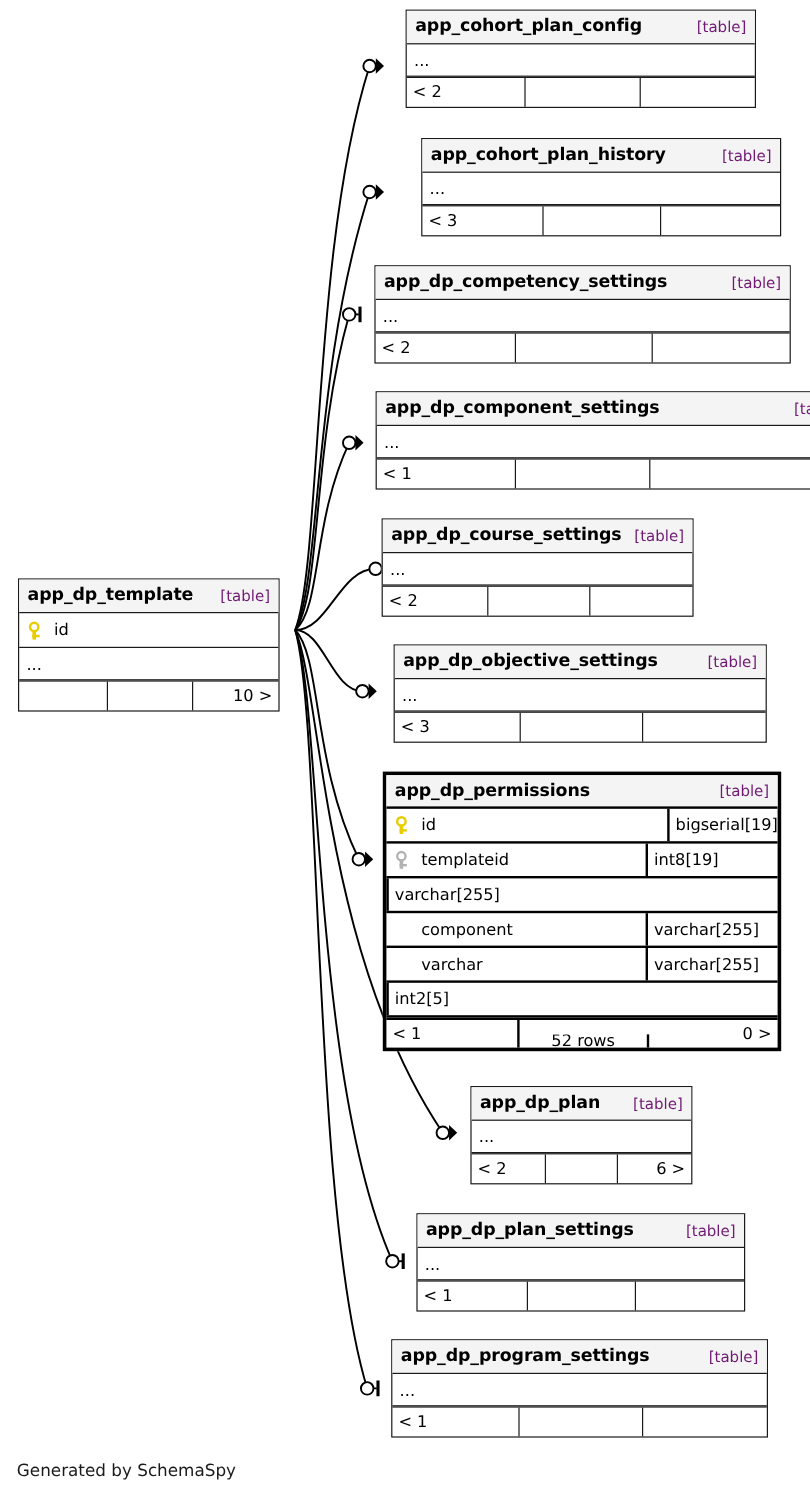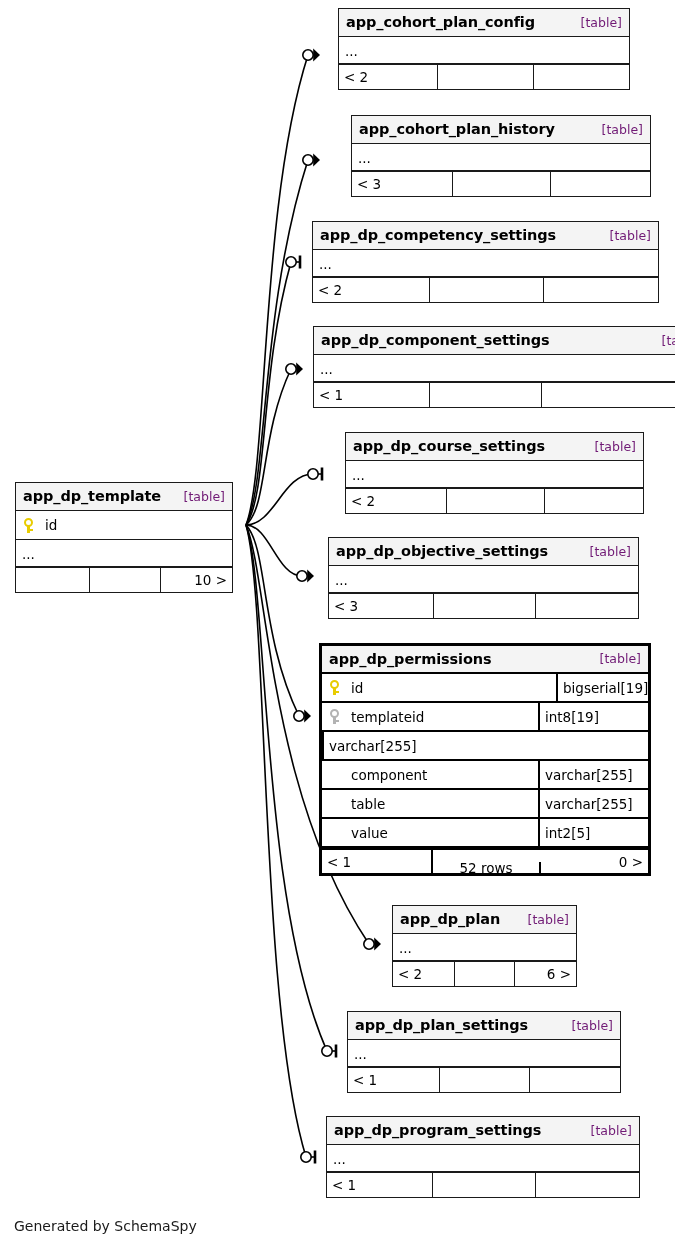--- a/index.html
+++ b/index.html
@@ -174,21 +174,21 @@
         </div>
         <div class="ellip-row">
           <span class="ellip">...</span>
         </div>
         <div class="footer">
           <div class="fcell" style="width: 116px;">&lt; 1</div>
           <div class="fcell center" style="width: 112px;"></div>
           <div class="fcell right" style="width: 112px;"></div>
         </div>
       </div>
-      <div class="table-node" style="left: 345px; top: 432px; width: 299px;">
+      <div class="table-node" style="left: 318px; top: 432px; width: 260px;">
         <div class="hdr">
           <span class="tname">app_dp_course_settings</span>
           <span class="ttag">[table]</span>
         </div>
         <div class="ellip-row">
           <span class="ellip">...</span>
         </div>
         <div class="footer">
           <div class="fcell" style="width: 101px;">&lt; 2</div>
           <div class="fcell center" style="width: 98px;"></div>
@@ -242,29 +242,25 @@
         <div class="row">
           <div class="colname">
             <span class="keyicon"></span>
             <span>component</span>
           </div>
           <div class="coltype" style="width: 110px;">varchar[255]</div>
         </div>
         <div class="row">
           <div class="colname">
             <span class="keyicon"></span>
-            <span>table</span>
+            <span>varchar</span>
           </div>
           <div class="coltype" style="width: 110px;">varchar[255]</div>
         </div>
         <div class="row">
-          <div class="colname">
-            <span class="keyicon"></span>
-            <span>value</span>
-          </div>
           <div class="coltype" style="width: 110px;">int2[5]</div>
         </div>
         <div class="footer">
           <div class="fcell" style="width: 111px;">&lt; 1</div>
           <div class="fcell center" style="width: 108px; margin-top: 12px;">52 rows</div>
           <div class="fcell right" style="width: 107px;">0 &gt;</div>
         </div>
       </div>
       <div class="table-node" style="left: 392px; top: 905px; width: 185px;">
         <div class="hdr">

